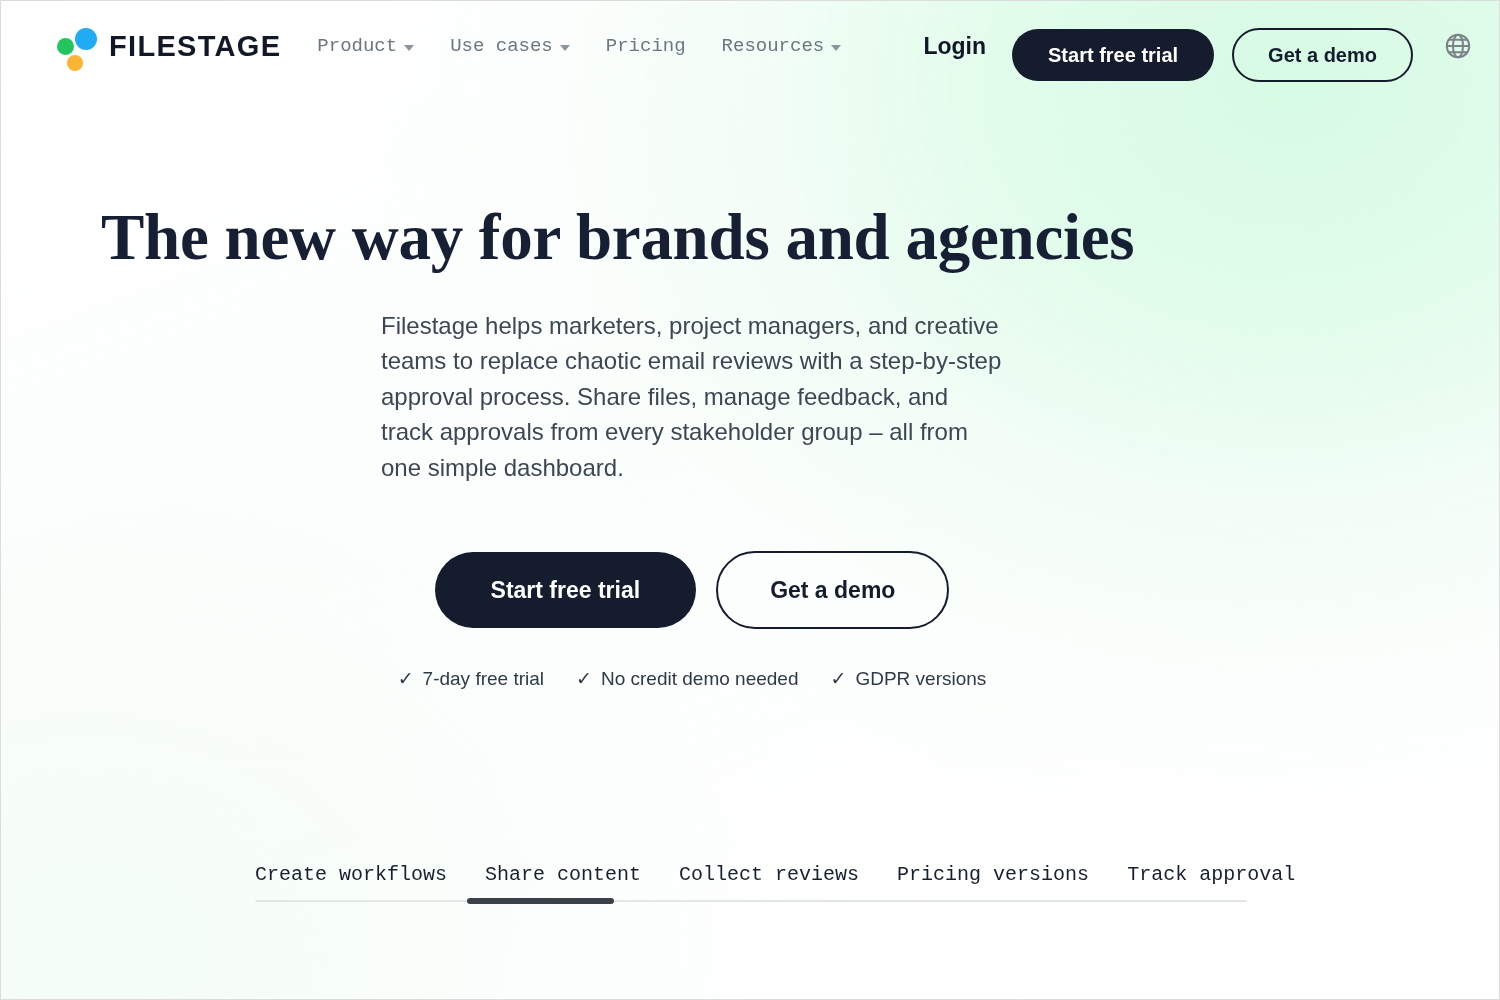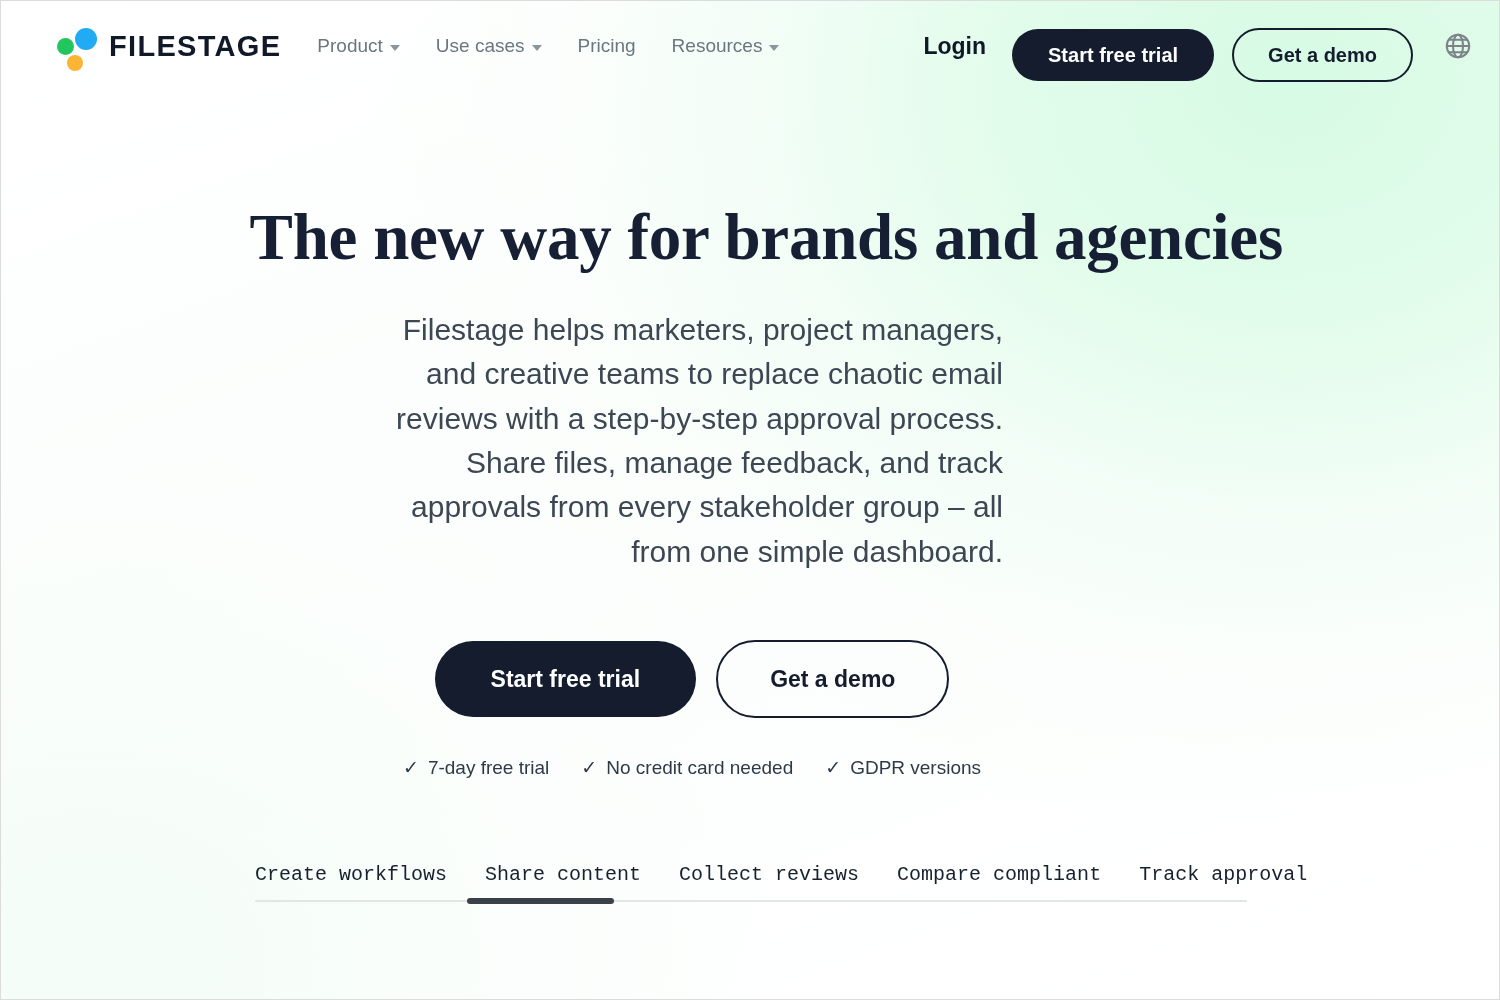--- a/index.html
+++ b/index.html
@@ -56,20 +56,21 @@
     letter-spacing: 0.045em;
     color: #111827;
     white-space: nowrap;
   }
 
   #main-nav {
     display: flex;
     align-items: center;
     gap: 36px;
     margin-left: 36px;
+    font-family: Liberation Mono, monospace;
   }
   .nav-item {
     display: flex;
     align-items: center;
     gap: 7px;
     font-size: 19px;
     color: #6b7680;
     cursor: pointer;
     white-space: nowrap;
   }
@@ -127,34 +128,34 @@
     cursor: pointer;
     flex: none;
   }
 
   
   #hero {
     position: absolute;
     top: 200px;
     left: 0;
     width: 1382px;
-    text-align: right;
+    text-align: left;
   }
   #headline {
     font-family: "Liberation Serif", "DejaVu Serif", serif;
     font-weight: 700;
     font-size: 65px;
     line-height: 1.12;
     color: #161f33;
     letter-spacing: -0.004em;
     padding: 0 100px;
   }
   #subheadline {
     margin-top: 34px;
-    font-size: 30px;
+    font-size: 24px;
     line-height: 1.48;
     color: #3d4754;
     padding: 0 380px;
   }
 
   #cta-row {
     margin-top: 48px;
     display: flex;
     justify-content: center;
     align-items: center;
@@ -287,35 +288,35 @@
       <span class="btn btn-outline-lg">Get a demo</span>
     </div>
 
     <div id="trust-row">
       <span class="trust-item">
         <span class="check">✓</span>
         <span>7-day free trial</span>
       </span>
       <span class="trust-item">
         <span class="check">✓</span>
-        <span>No credit card needed</span>
+        <span>No credit demo needed</span>
       </span>
       <span class="trust-item">
         <span class="check">✓</span>
         <span>GDPR versions</span>
       </span>
     </div>
   </div>
 
   <div id="tabs-section">
     <div id="tabs-row">
       <span class="tab">Create workflows</span>
       <span class="tab">Share content</span>
       <span class="tab">Collect reviews</span>
-      <span class="tab">Compare compliant</span>
+      <span class="tab">Pricing versions</span>
       <span class="tab">Track approval</span>
     </div>
     <div id="tab-track">
       <div id="tab-indicator" style="left: 212px; width: 147px;"></div>
     </div>
   </div>
 
 </div>
 
 </body></html>

